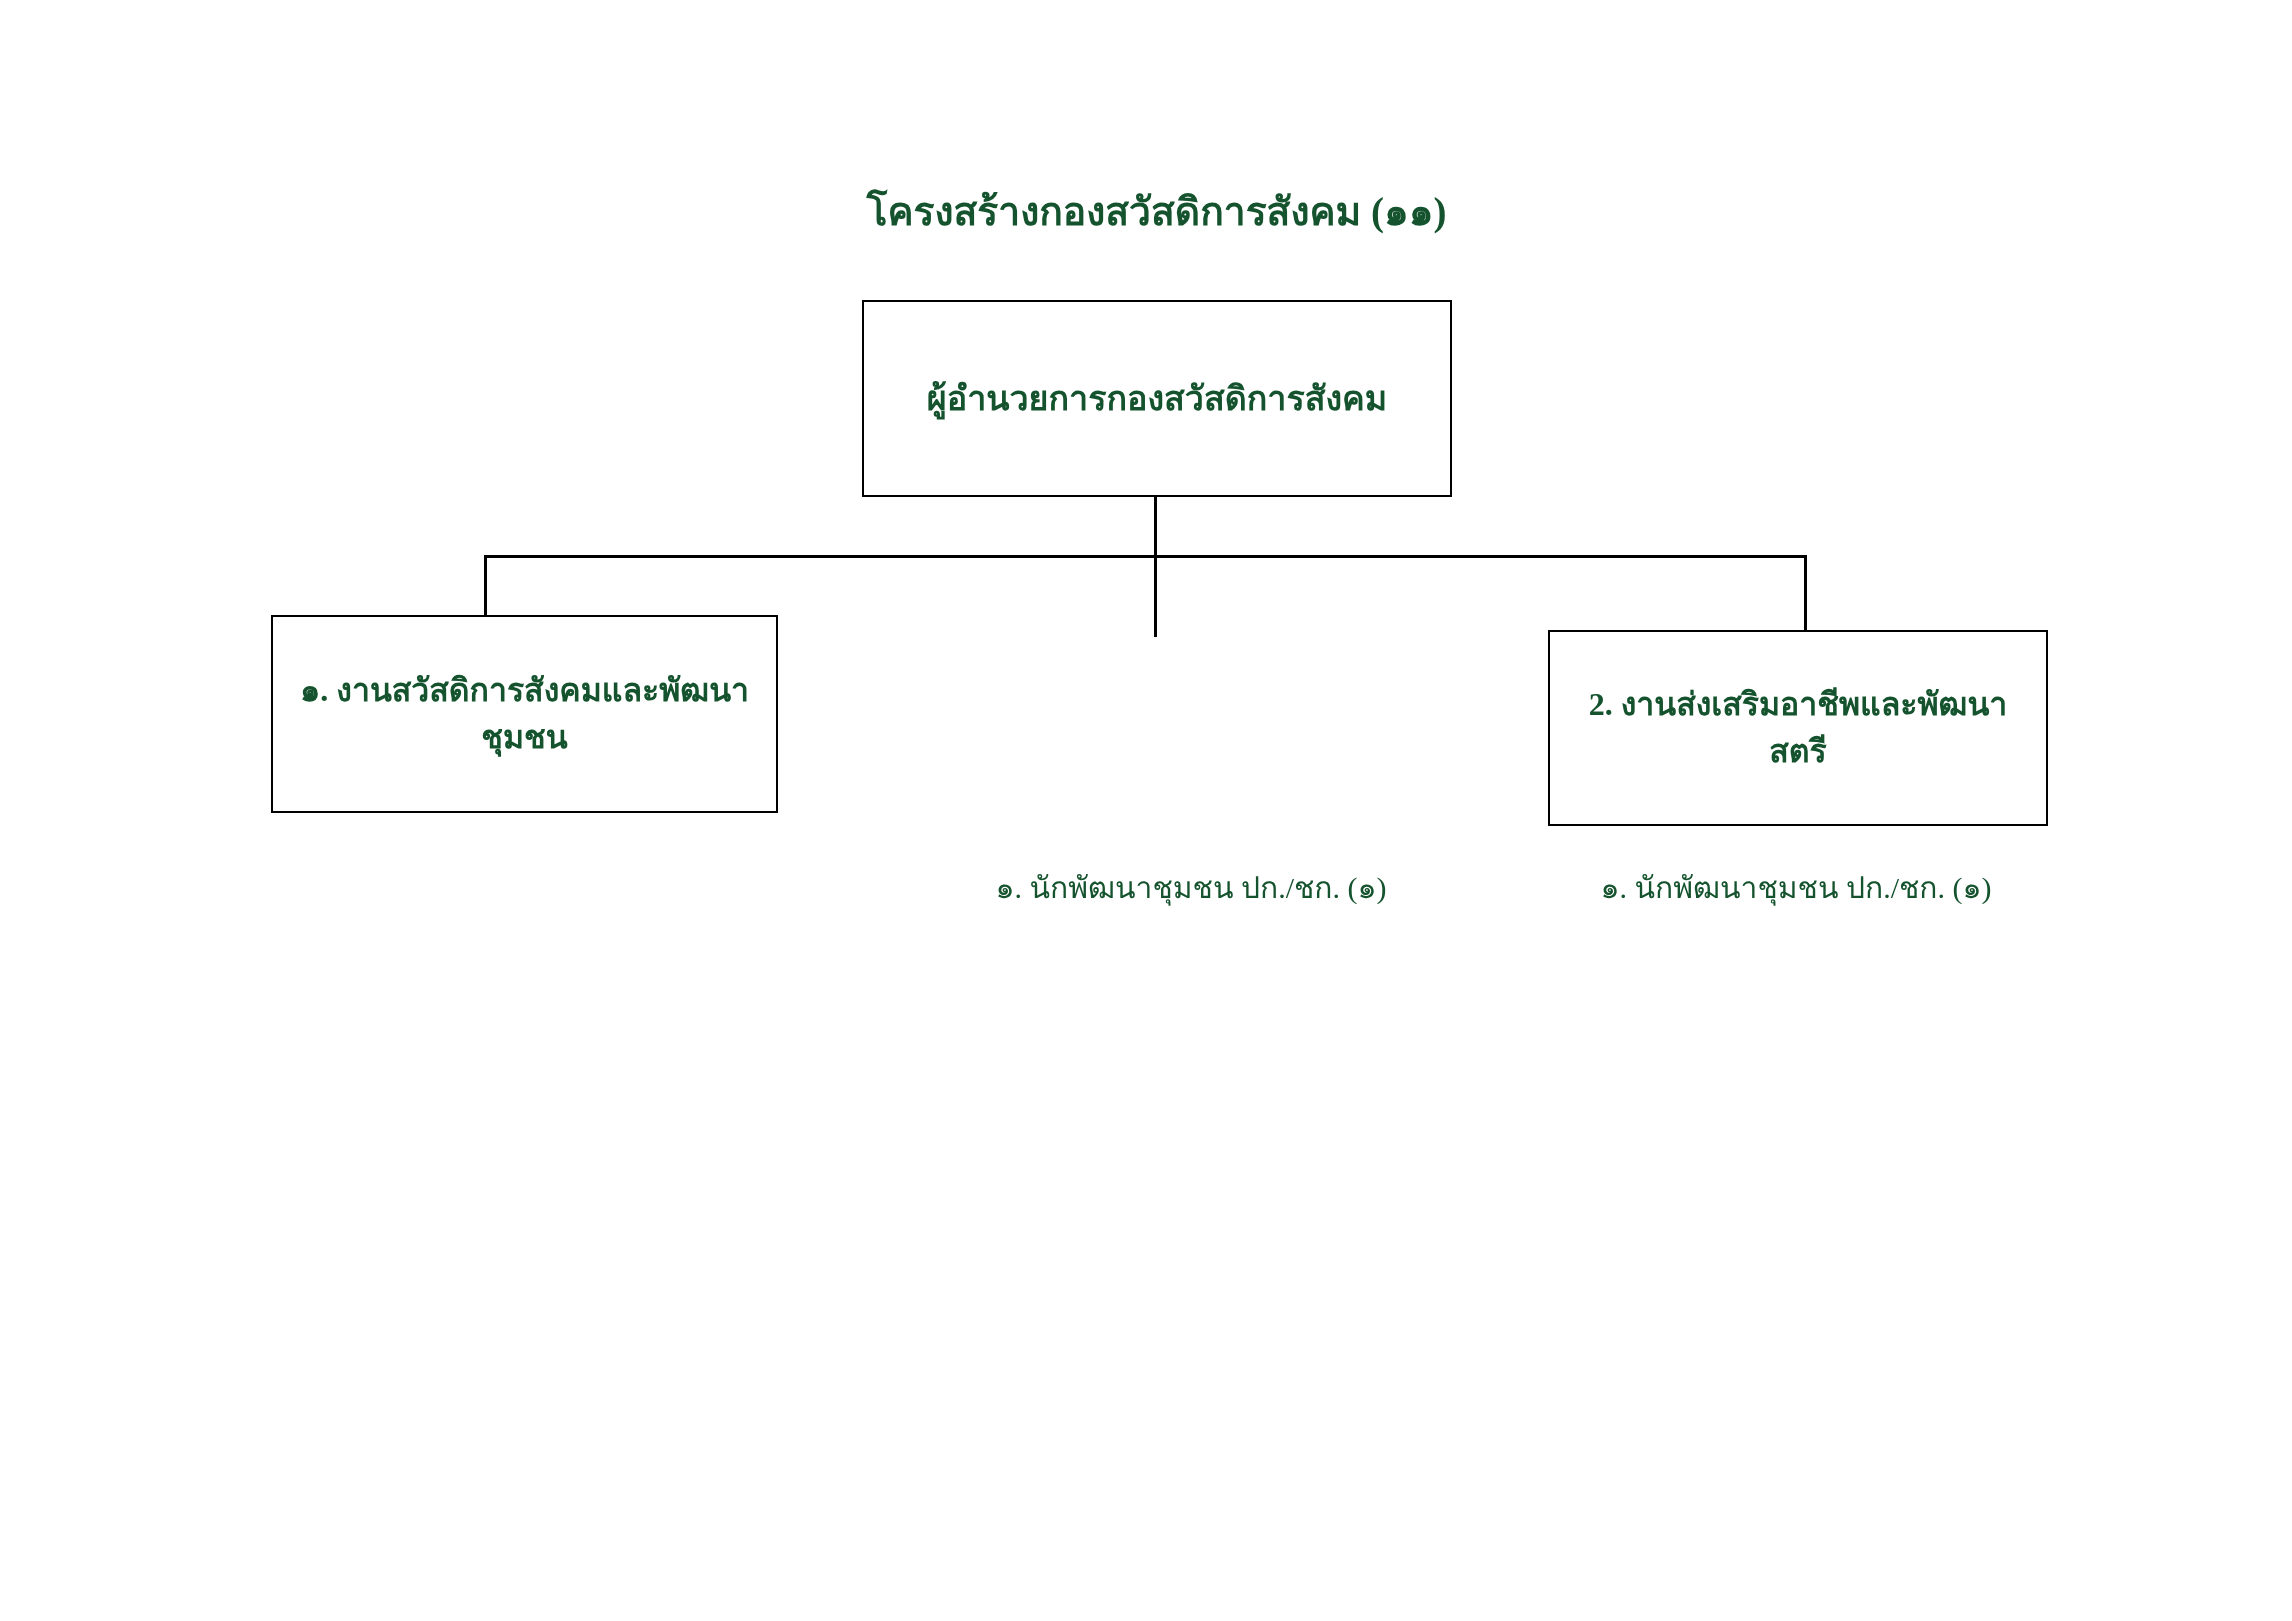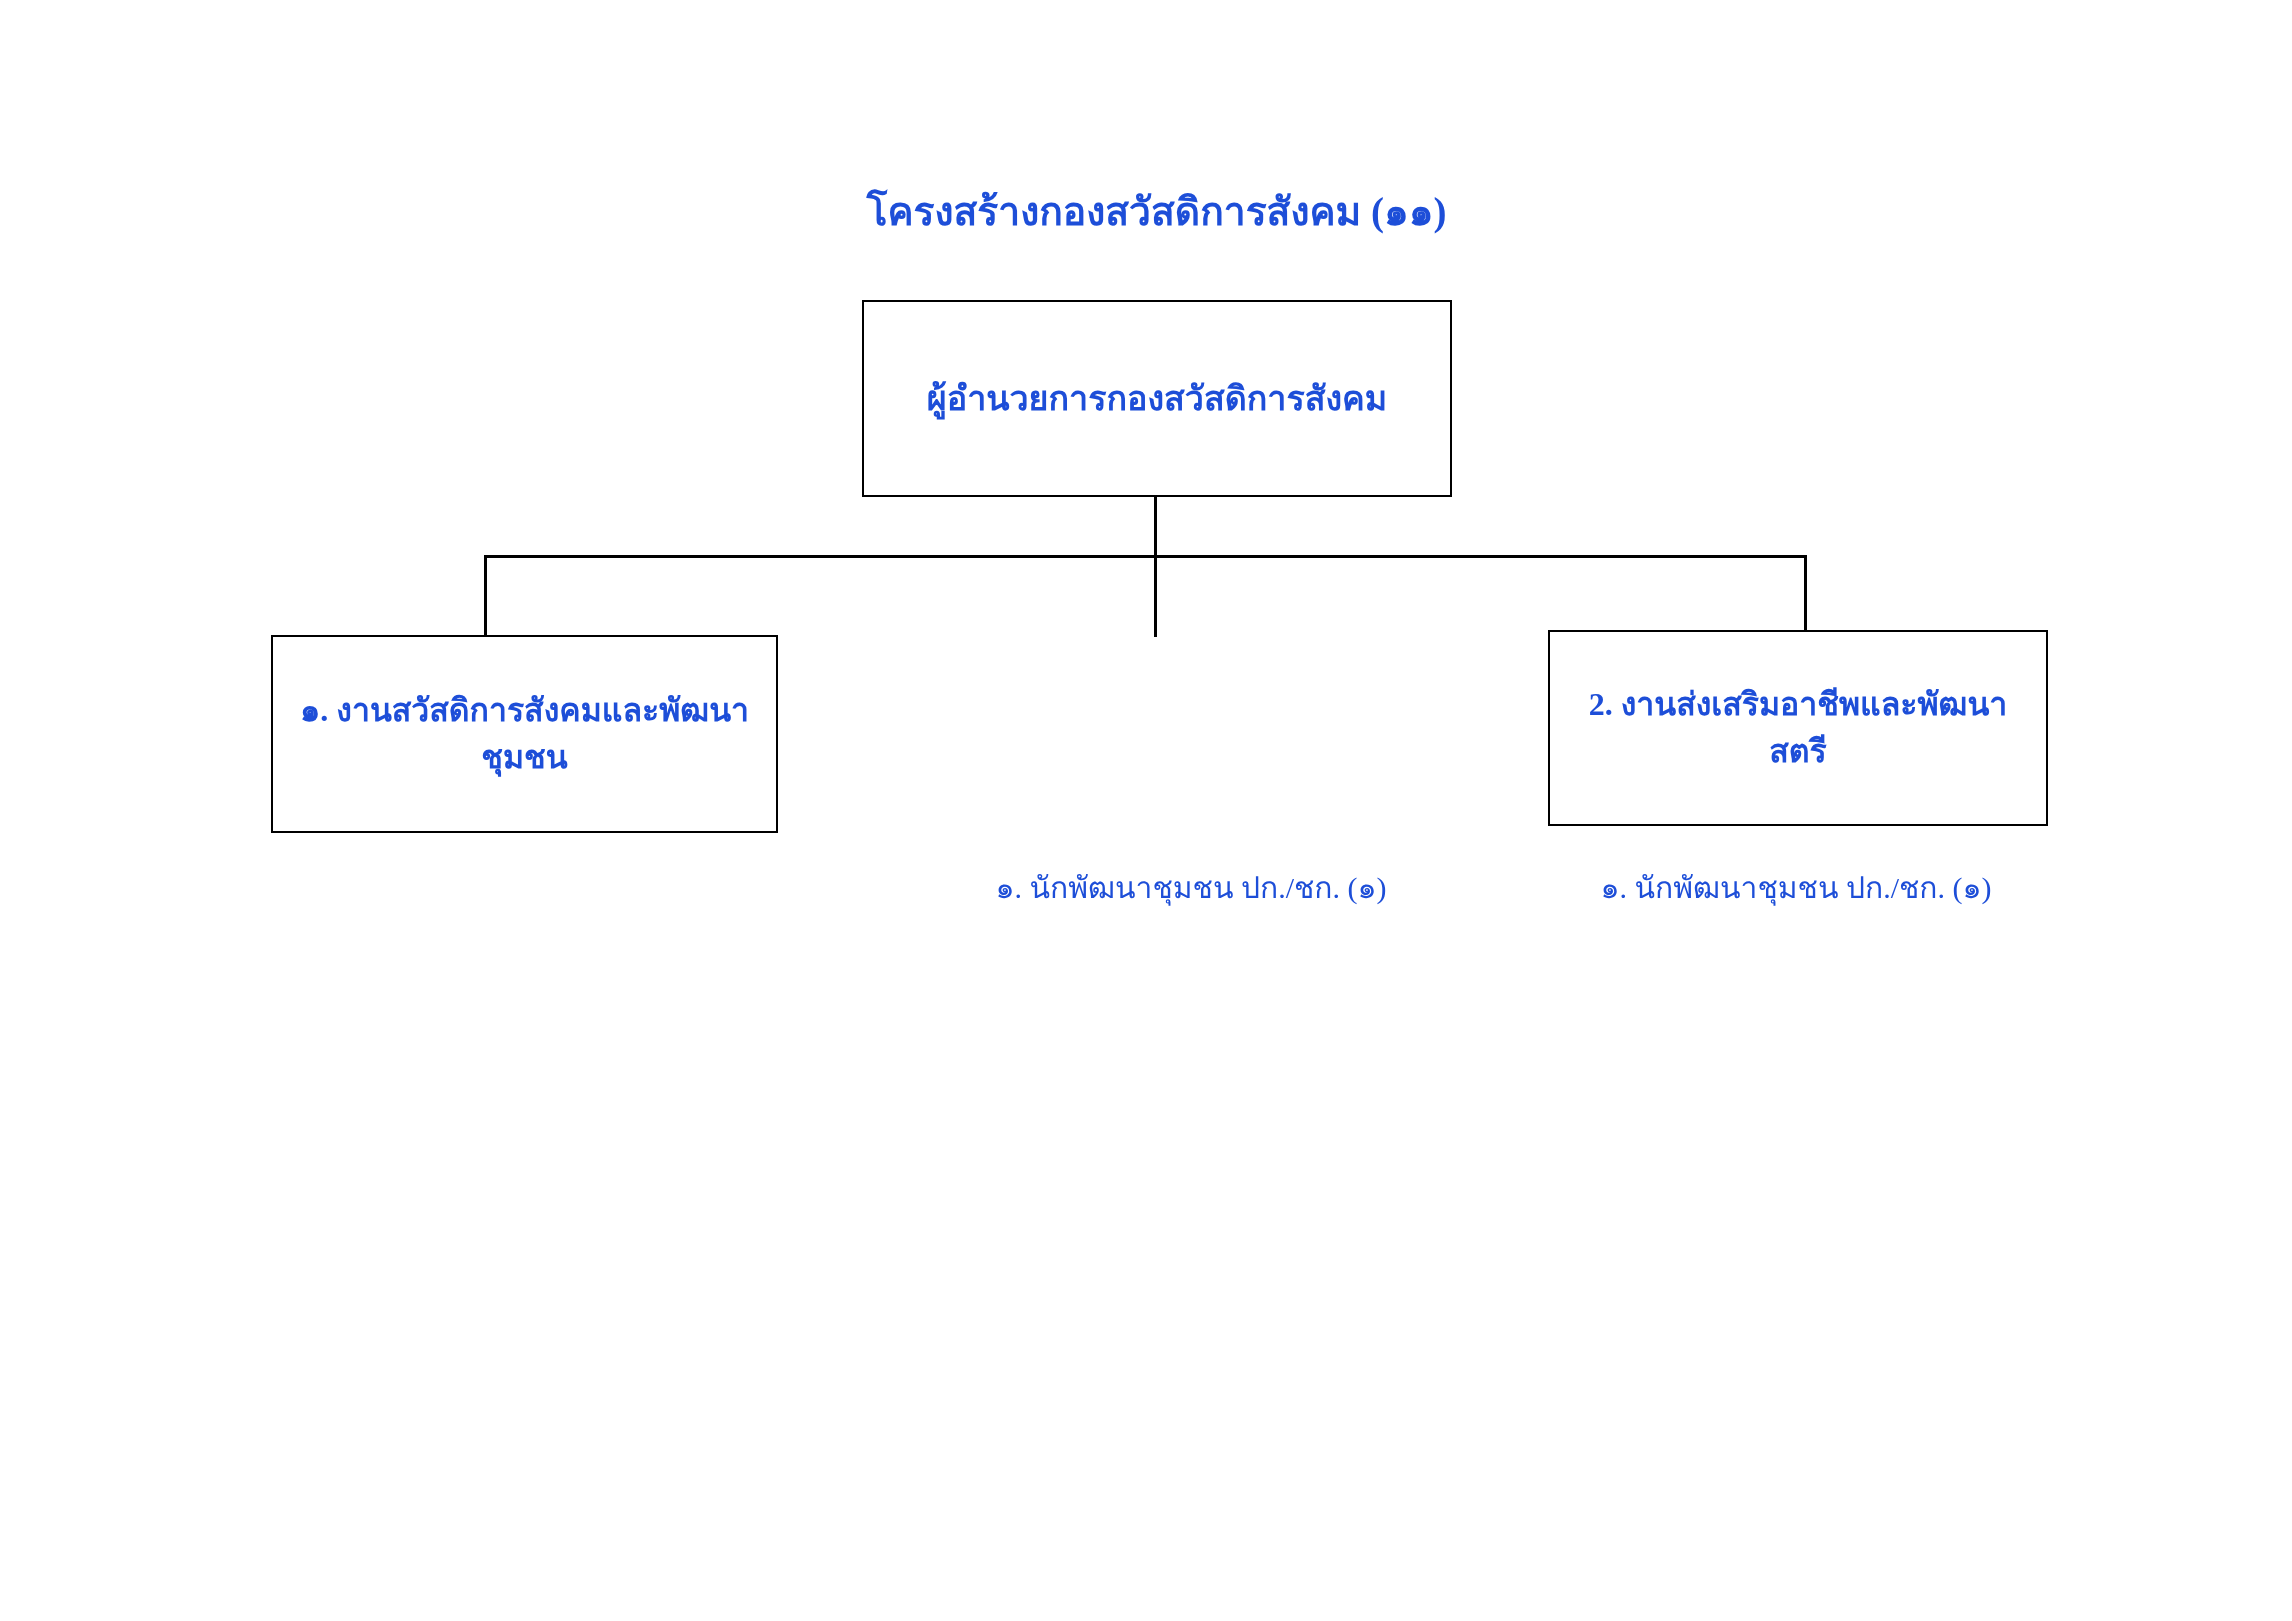--- a/index.html
+++ b/index.html
@@ -6,21 +6,21 @@
     margin: 0;
     padding: 0;
     background: #ffffff;
   }
   .canvas {
     position: relative;
     width: 2128px;
     height: 1621px;
     background: #ffffff;
     font-family: "Liberation Serif", "DejaVu Serif", serif;
-    color: #1d4ed8;
+    color: #14532d;
     overflow: hidden;
   }
   .page-title {
     position: absolute;
     left: 0;
     top: 184px;
     width: 2313px;
     text-align: center;
     font-size: 39px;
     font-weight: bold;
@@ -54,21 +54,21 @@
     font-size: 33px;
     font-weight: normal;
     line-height: 51px;
   }
   .division-box {
     font-size: 32px;
     font-weight: bold;
     line-height: 47px;
     padding: 0 13.7px;
   }
-  .division-box.d1 { left: 271px;  top: 635px; width: 507px; height: 198px; }
+  .division-box.d1 { left: 271px;  top: 615px; width: 507px; height: 198px; }
   .division-box.d2 { left: 901px;  top: 635px; width: 565px; height: 198px; }
   .division-box.d3 { left: 1548px; top: 630px; width: 500px; height: 196px; }
   .connector {
     position: absolute;
     background: #000000;
   }
   .conn-v-top   { left: 1154px; top: 497px; width: 2.9px;    height: 61px; }
   .conn-h       { left: 484px;  top: 555px; width: 1323px; height: 2.9px;  }
   .conn-v-left  { left: 484px;  top: 555px; width: 2.9px;    height: 82px; }
   .conn-v-mid   { left: 1154px; top: 555px; width: 2.9px;    height: 82px; }

